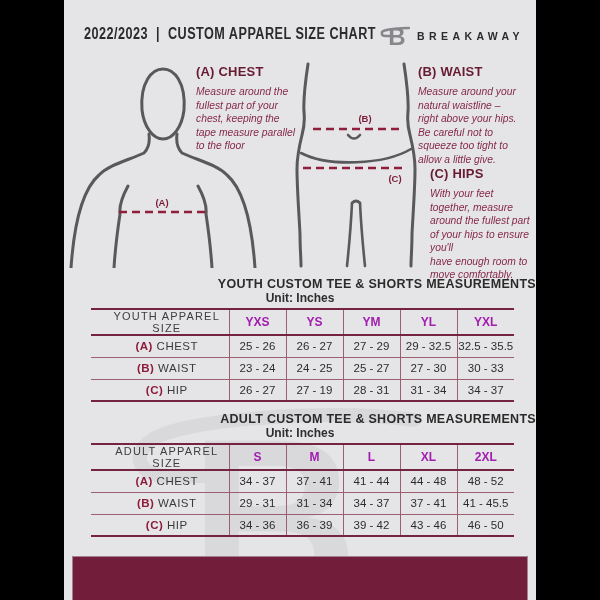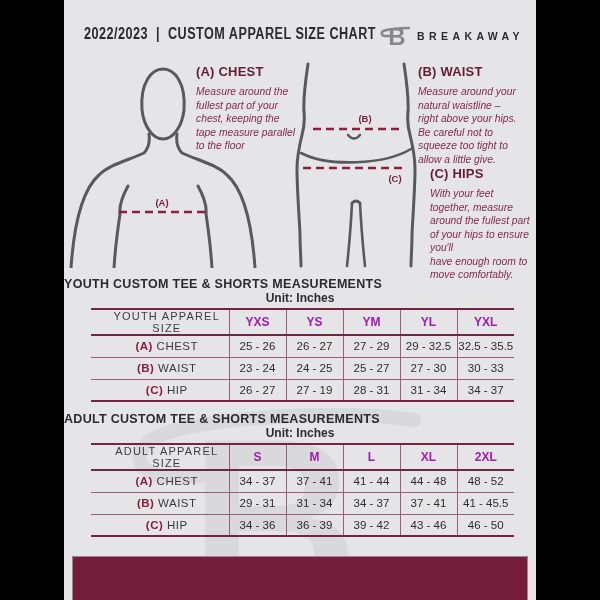--- a/index.html
+++ b/index.html
@@ -40,21 +40,21 @@
   .instr p {
     margin-top: 6px; font-size: 10.3px; line-height: 1.32;
     color: #85284a; font-style: italic; white-space: pre-line;
   }
   .instr-a { left: 132px; top: 2px;  width: 116px; }
   .instr-b { left: 354px; top: 2px;  width: 116px; }
   .instr-c { left: 354px; top: 104px; width: 116px; margin-left: 12px; }
 
   
   .section-title {
-    position: absolute; left: 0; width: 100%; text-align: left;
+    position: absolute; left: 0; width: 100%; text-align: right;
     font-weight: 700; font-size: 12.5px; color: #2b2b2b; letter-spacing: 0.3px; z-index: 1;
   }
   .unit-line {
     position: absolute; left: 0; width: 100%; text-align: center;
     font-weight: 700; font-size: 12px; color: #2e2e2e; z-index: 1;
   }
   .yt-title { top: 277px; } .yt-unit { top: 291px; }
   .ad-title { top: 412px; } .ad-unit { top: 426px; }
 
   table.sizes {

